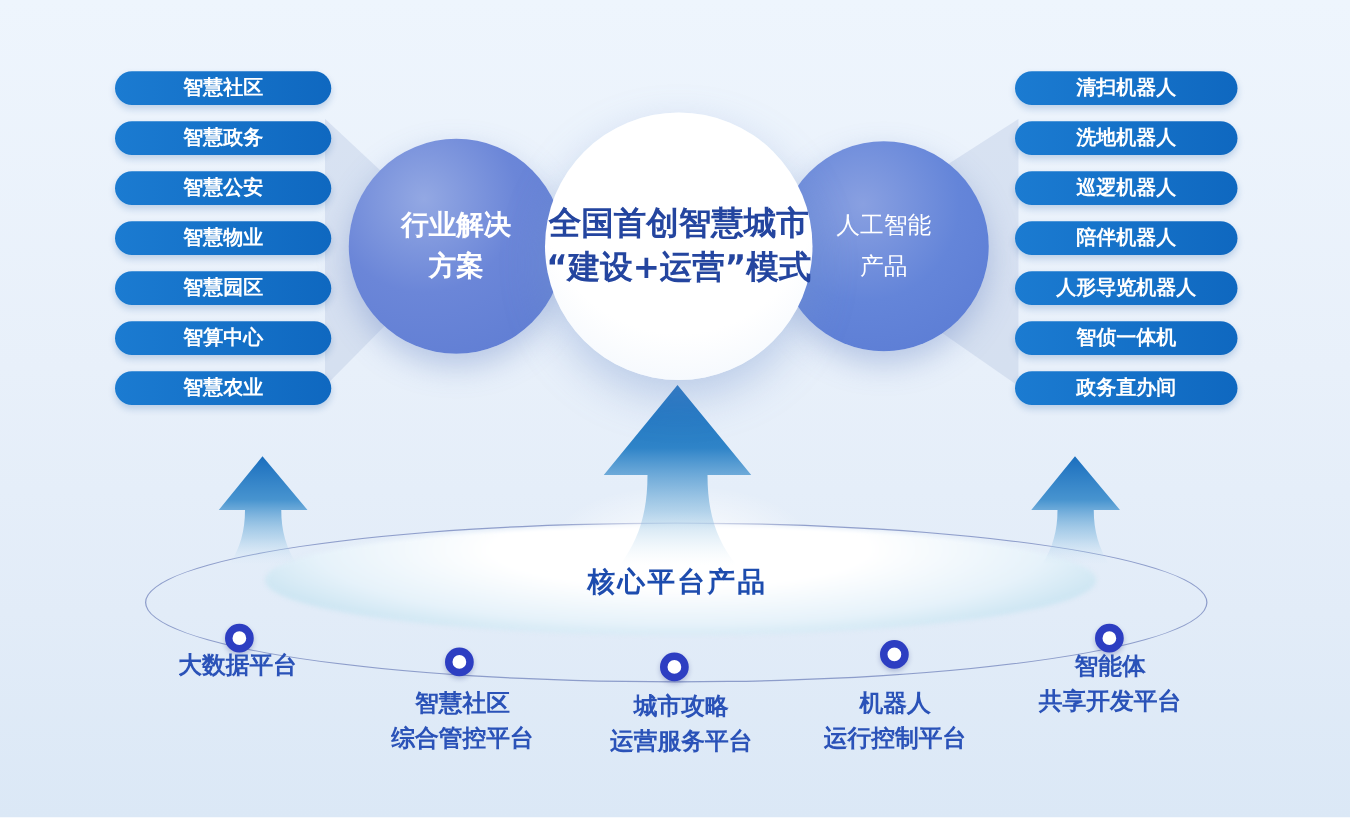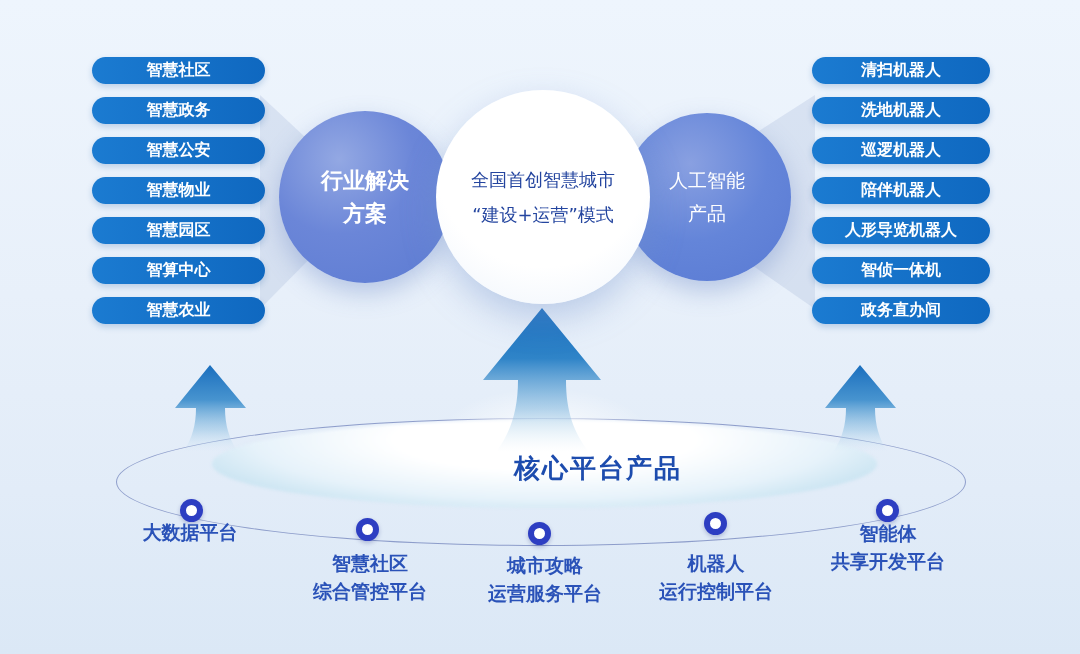--- a/index.html
+++ b/index.html
@@ -35,21 +35,21 @@
   .circle.ai {
     left:623px; top:113px; width:168px; height:168px; z-index:2;
     background: radial-gradient(circle at 40% 30%, #89a0e1 0%, #6485d9 50%, #597ad3 100%);
     box-shadow:0 10px 24px rgba(90,120,190,0.35);
     color:#ffffff; font-weight:normal; font-size:19px; line-height:33px;
   }
   .circle.center {
     left:436px; top:90px; width:214px; height:214px; z-index:4;
     background: radial-gradient(circle at 50% 32%, #ffffff 60%, #f4f8fd 85%, #e9f1fb 100%);
     box-shadow:0 14px 34px rgba(120,150,205,0.40);
-    color:#24459f; font-weight:normal; font-size:18px; line-height:35px;text-align:right;
+    color:#24459f; font-weight:bold; font-size:26px; line-height:35px;text-align:right;
   }
   
   .glow-ellipse {
     position:absolute; left:212px; top:420px; width:665px; height:88px; border-radius:50%;
     background: radial-gradient(ellipse at 50% 22%, #ffffff 32%, #e6f2fa 62%, #c2e0ef 84%, #a2d0e8 100%);
     filter: blur(1.5px); z-index:1;
   }
   .ring-ellipse {
     position:absolute; left:116px; top:418px; width:848px; height:126px; border-radius:50%;
     border:1px solid rgba(72,92,165,0.55); z-index:2;
@@ -58,22 +58,22 @@
   .arrow-glow {
     position:absolute; left:440px; top:388px; width:210px; height:95px; border-radius:50%;
     background: radial-gradient(closest-side, rgba(255,255,255,0.95), rgba(255,255,255,0)); z-index:2;
   }
   .node-dot {
     position:absolute; width:11px; height:11px; border-radius:50%;
     background:#ffffff; border:6px solid #2d3ec2; z-index:4;
     box-shadow:0 2px 4px rgba(20,30,120,0.25);
   }
   .platform-title {
-    position:absolute; left:402px; top:451px; width:280px; text-align:right;
-    font-size:26px; font-weight:bold; color:#1d4cae; letter-spacing:2px; z-index:5;
+    position:absolute; left:402px; top:451px; width:280px; text-align:center;
+    font-size:22px; font-weight:bold; color:#1d4cae; letter-spacing:2px; z-index:5;
   }
   .p-item {
     position:absolute; width:220px; text-align:center; z-index:5;
     font-size:19px; font-weight:bold; color:#2a52b8; line-height:28px;
   }
 </style>
 </head>
 <body>
 
 <div class="stage">

